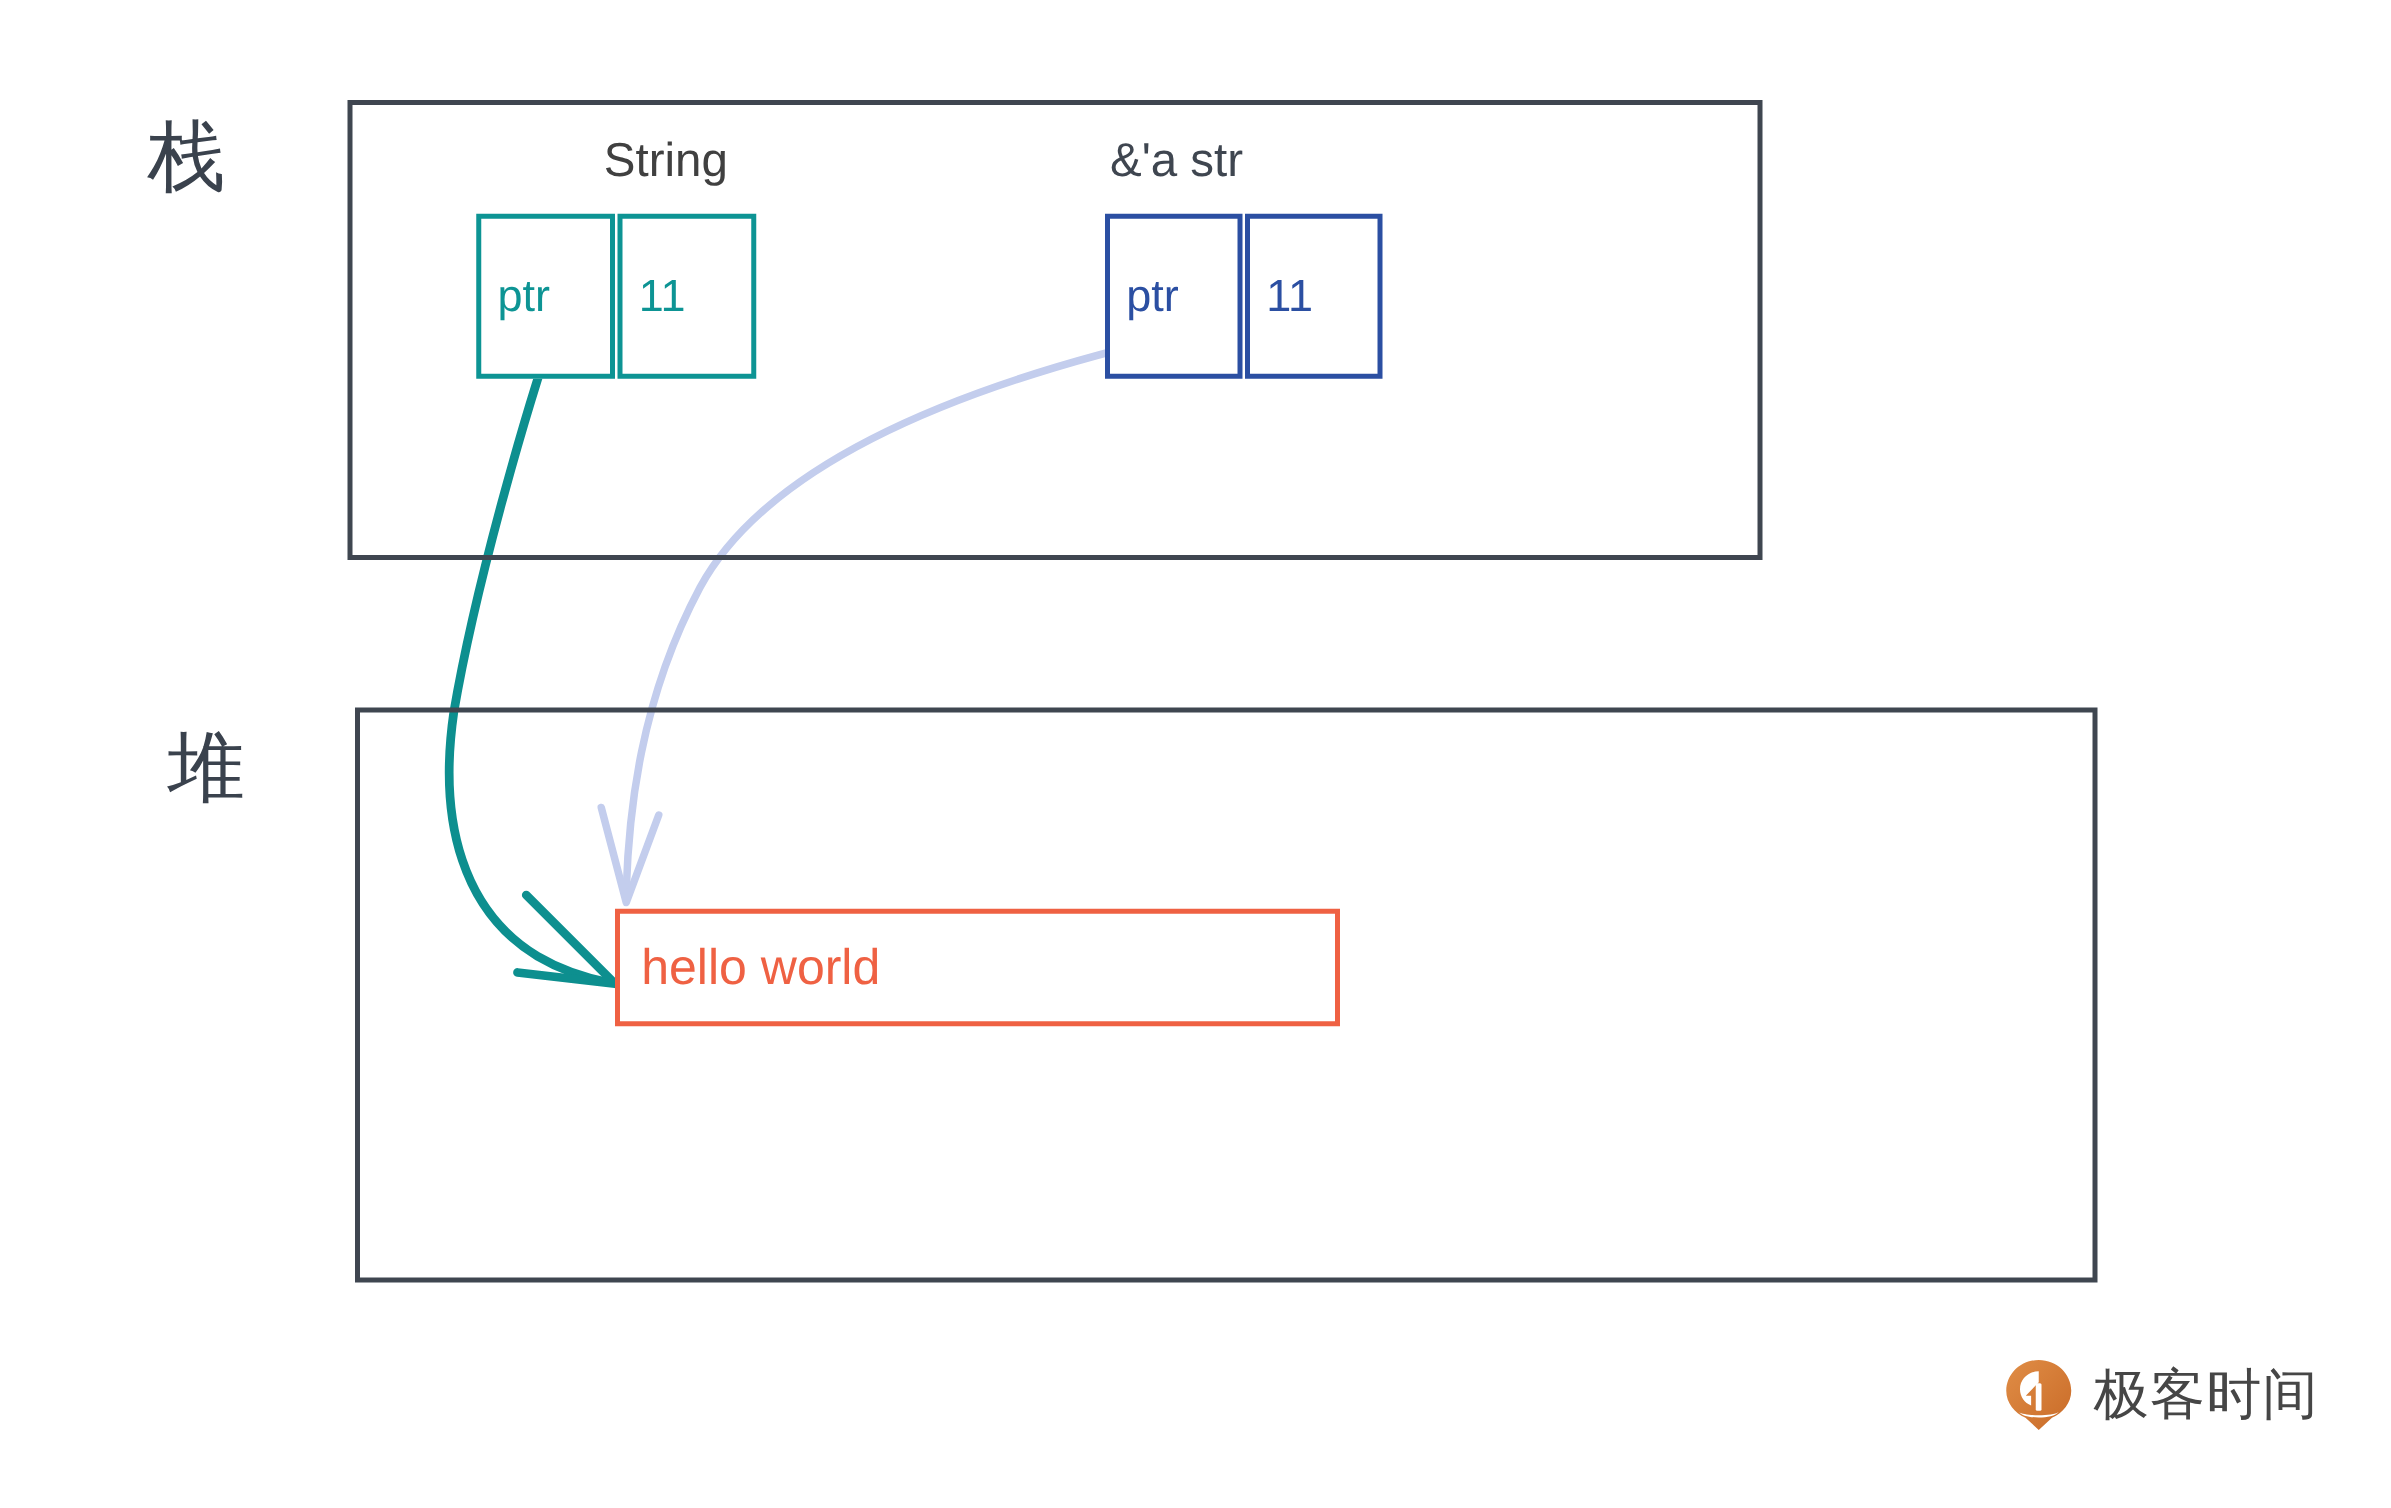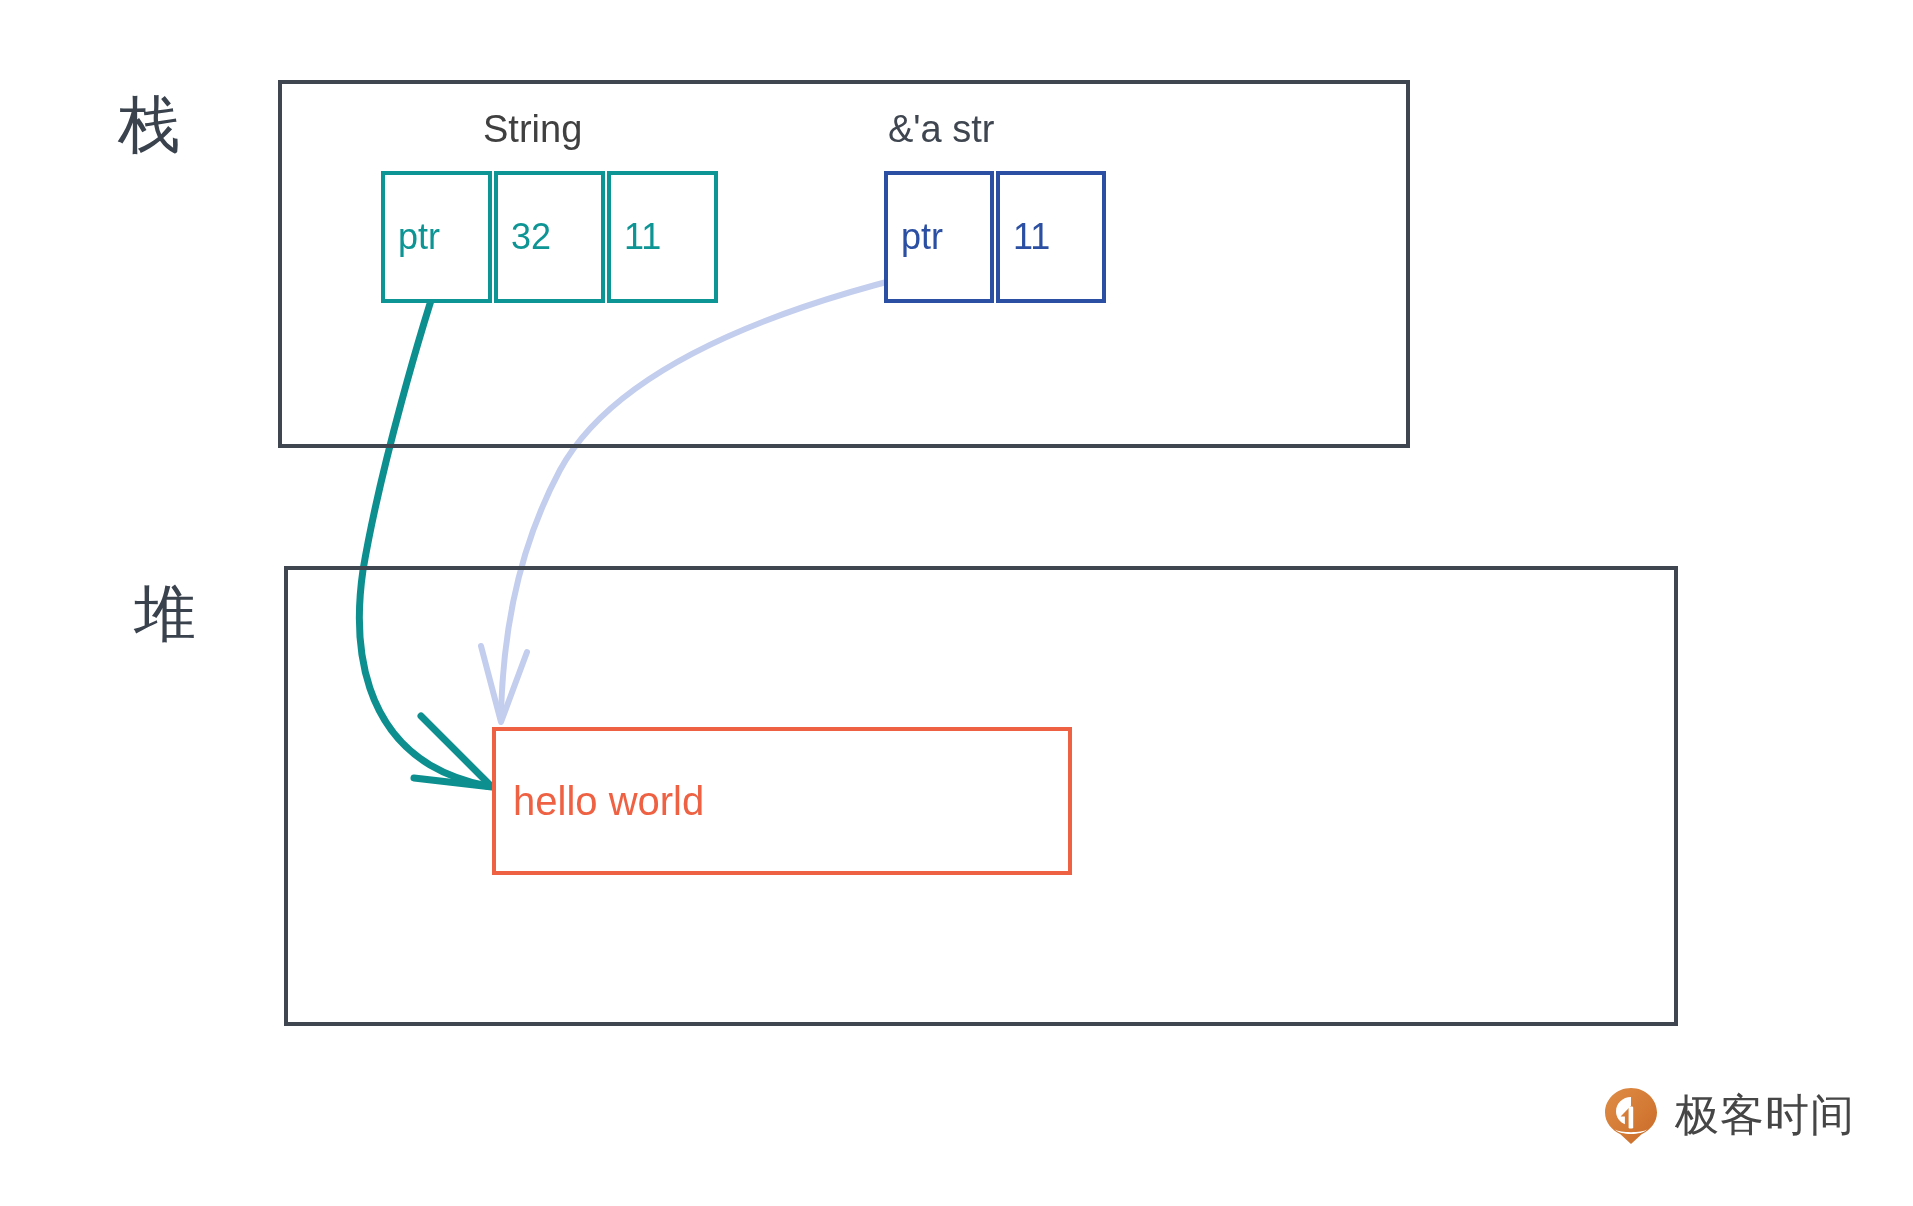--- a/index.html
+++ b/index.html
@@ -77,21 +77,21 @@
     border: 4px solid #2b4fa2;
     color: #2b4fa2;
     width: 110px;
     margin-right: 2px;
   }
   #str-struct .cell:last-child { margin-right: 0; }
 
   #heap-value-box {
     position: absolute;
     left: 492px; top: 727px;
-    width: 580px; height: 148px;
+    width: 580px; height: 94px;
     border: 4px solid #ef6143;
     background: #ffffff;
     display: flex;
     align-items: center;
     padding-left: 17px;
   }
   #heap-value-text {
     font-size: 40px;
     line-height: 1;
     color: #ef6143;
@@ -103,21 +103,21 @@
     left: 1603px; top: 1086px;
     display: flex;
     align-items: center;
     gap: 16px;
   }
   #brand-mark { width: 56px; height: 60px; display: block; }
   #brand-text {
     font-size: 44px;
     line-height: 1;
     color: #464646;
-    font-family: Liberation Serif, serif;
+    font-family: Liberation Sans, sans-serif;
     letter-spacing: 1px;
     white-space: nowrap;
   }
 </style>
 </head>
 <body>
 
 <svg id="canvas" viewBox="0 0 1913 1206" xmlns="http://www.w3.org/2000/svg">
 
   <g>
@@ -135,21 +135,20 @@
 
 <div class="region-label" id="heap-label">堆</div>
 
 <div class="memory-region" id="stack-region"></div>
 <div class="memory-region" id="heap-region"></div>
 
 <div class="struct-title" id="string-title">String</div>
 
 <div class="struct-row" id="string-struct">
   <div class="cell">ptr</div>
-  <div class="cell">32</div>
   <div class="cell">11</div>
 </div>
 
 <div class="struct-title" id="str-title">&amp;'a str</div>
 
 <div class="struct-row" id="str-struct">
   <div class="cell">ptr</div>
   <div class="cell">11</div>
 </div>
 

